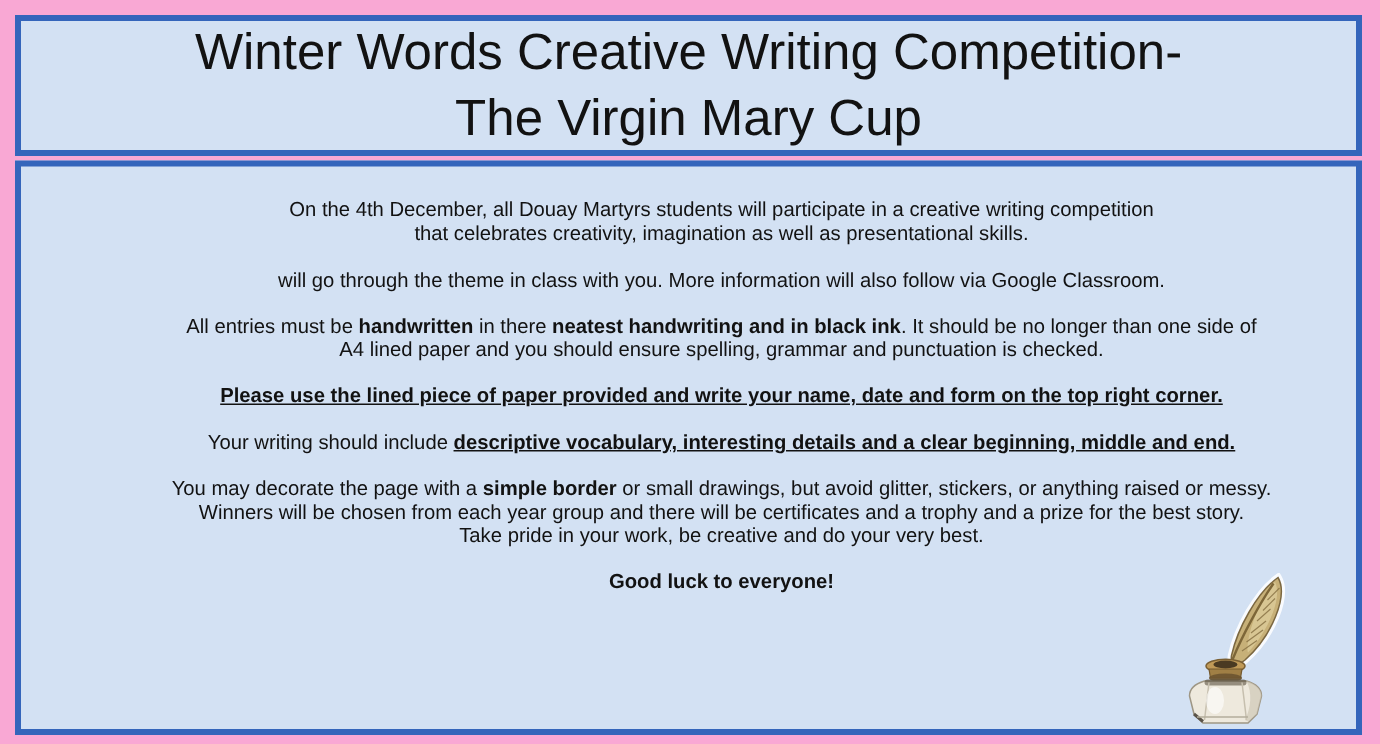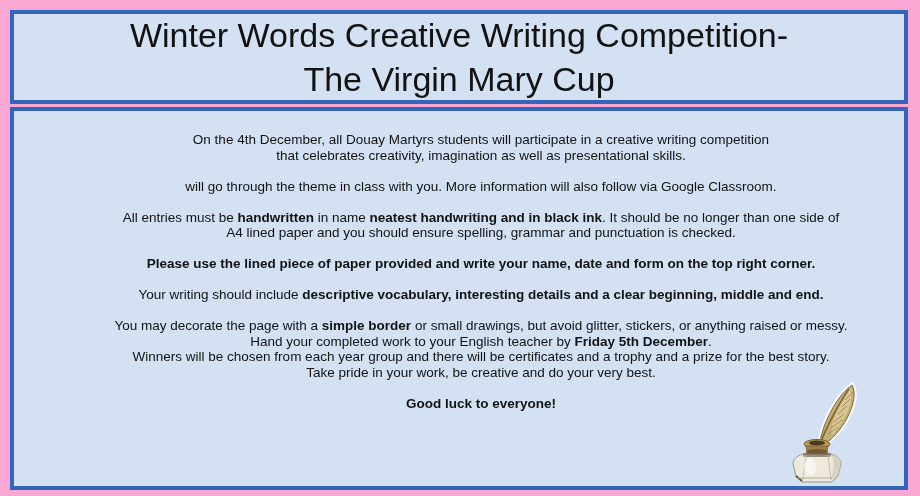--- a/index.html
+++ b/index.html
@@ -40,21 +40,21 @@
     text-align:center;
   }
   .body-text{
     padding-top:21px;
     font-size:13.5px;
     line-height:15.5px;
   }
   .para{margin:0 0 15.5px 0;}
   .line{white-space:nowrap;padding-left:44px;}
   .b{font-weight:bold;}
-  .u{}
+  .u{text-decoration:underline;}
   .inkwell{
     position:absolute;
     right:30px;bottom:2px;
     width:88px;height:102px;
   }
 </style>
 </head>
 <body>
 
 <div class="page">
@@ -67,32 +67,31 @@
   <div class="panel body-panel">
     <div class="body-text" id="paragraphs">
         <div class="para">
           <div class="line"><span>On the 4th December, all Douay Martyrs students will participate in a creative writing competition</span></div>
           <div class="line"><span>that celebrates creativity, imagination as well as presentational skills.</span></div>
         </div>
         <div class="para">
           <div class="line"><span>will go through the theme in class with you. More information will also follow via Google Classroom.</span></div>
         </div>
         <div class="para">
-          <div class="line"><span>All entries must be </span><span class="b">handwritten</span><span> in name </span><span class="b">neatest handwriting and in black ink</span><span>. It should be no longer than one side of</span></div>
+          <div class="line"><span>All entries must be </span><span class="b">handwritten</span><span> in there </span><span class="b">neatest handwriting and in black ink</span><span>. It should be no longer than one side of</span></div>
           <div class="line"><span>A4 lined paper and you should ensure spelling, grammar and punctuation is checked.</span></div>
         </div>
         <div class="para">
           <div class="line"><span class="b u">Please use the lined piece of paper provided and write your name, date and form on the top right corner.</span></div>
         </div>
         <div class="para">
           <div class="line"><span>Your writing should include </span><span class="b u">descriptive vocabulary, interesting details and a clear beginning, middle and end.</span></div>
         </div>
         <div class="para">
           <div class="line"><span>You may decorate the page with a </span><span class="b">simple border</span><span> or small drawings, but avoid glitter, stickers, or anything raised or messy.</span></div>
-          <div class="line"><span>Hand your completed work to your English teacher by </span><span class="b u">Friday 5th December</span><span>.</span></div>
           <div class="line"><span>Winners will be chosen from each year group and there will be certificates and a trophy and a prize for the best story.</span></div>
           <div class="line"><span>Take pride in your work, be creative and do your very best.</span></div>
         </div>
         <div class="para">
           <div class="line"><span class="b">Good luck to everyone!</span></div>
         </div>
       </div>
 
     <svg class="inkwell" viewBox="0 0 88 102" xmlns="http://www.w3.org/2000/svg">
 

